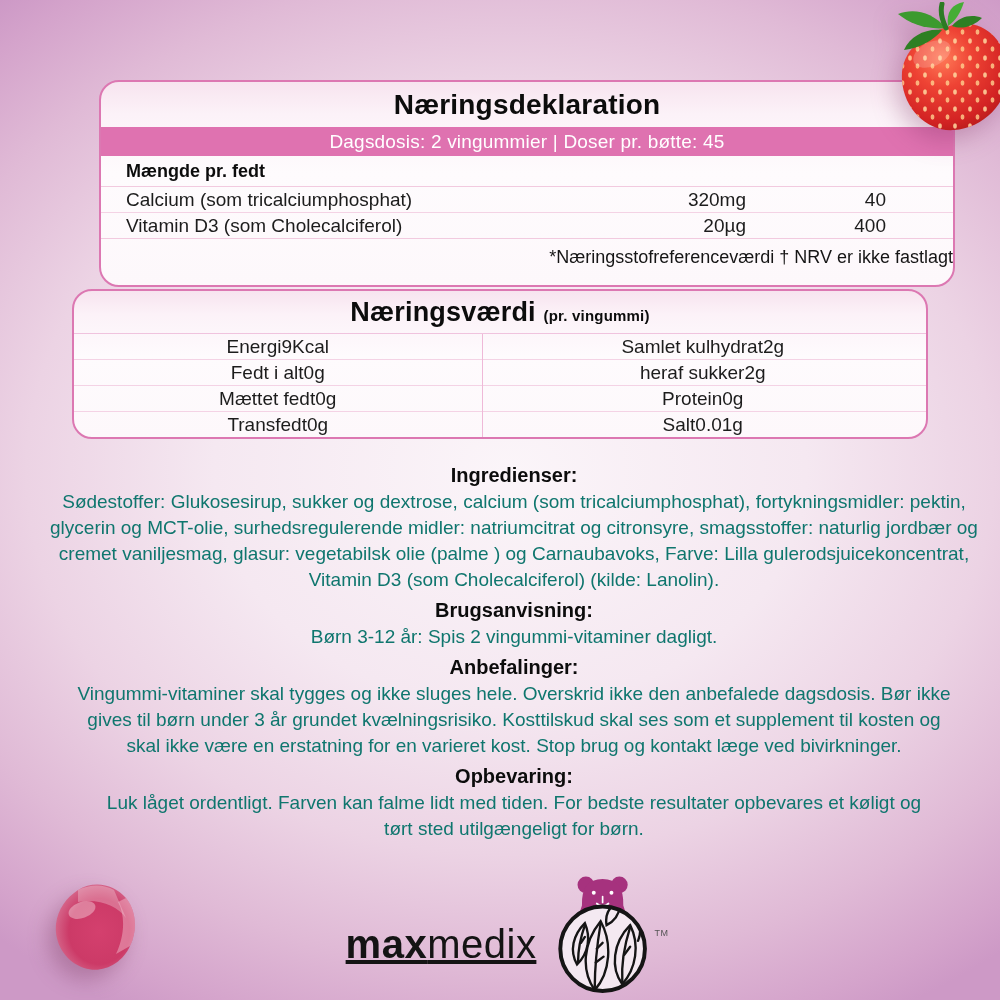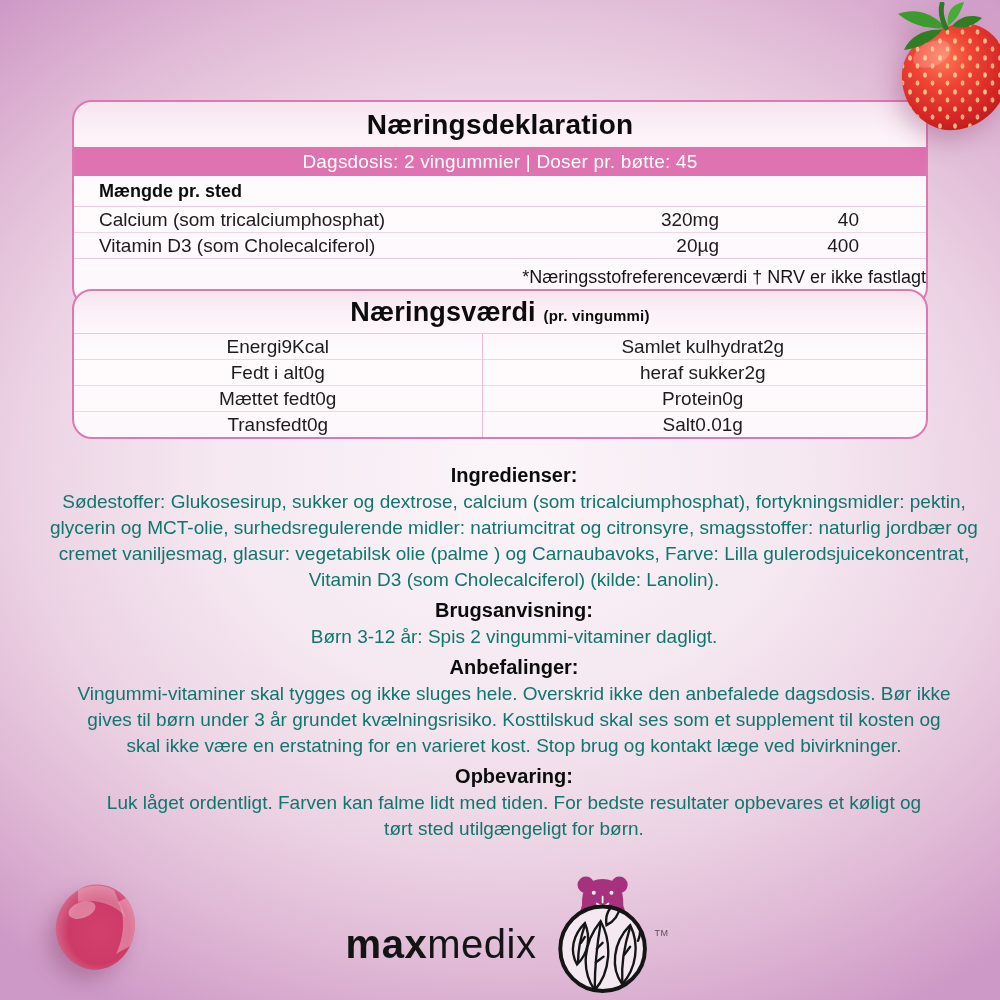--- a/index.html
+++ b/index.html
@@ -9,21 +9,21 @@
     background:
       radial-gradient(ellipse 78% 62% at 51% 47%,
         #fbf5f9 0%, #f5e8f1 38%, #ecd3e4 62%, #e0bad6 80%, #d4a3cb 94%, #cd99c6 100%);
     color:#1c1c1c;
   }
   .panel{
     position:absolute;left:72px;width:852px;background:
       linear-gradient(180deg,#f7e4ef 0%, #fcf2f8 16%, #fefbfd 45%, #fdf8fb 100%);
     border:2px solid #dc78b2;border-radius:20px;overflow:hidden;
   }
-  .p1{top:100px;}
+  .p1{top:80px;margin-left:27px;}
   .p2{top:289px;}
   .panel-title{
     text-align:center;font-weight:bold;font-size:28px;letter-spacing:.2px;
     color:#0c0c0c;padding:7px 0 6px;
   }
   .p2 .panel-title{padding:6px 0 5px;border-bottom:1px solid #f0c3de;font-size:27px;}
   .panel-subtitle{font-size:15px;font-weight:bold;}
   .band{
     background:#df72b0;color:#ffffff;text-align:center;
     font-size:19px;height:29px;line-height:29px;letter-spacing:.2px;
@@ -57,40 +57,40 @@
   .sec-h{font-size:20px;font-weight:bold;color:#0c0c0c;margin:6px 0 2px;}
   .sec-b{font-size:19px;line-height:26px;margin:0 auto;color:#0f766e;}
   .b-ingredients{width:948px;}
   .b-usage{width:900px;}
   .b-advice{width:884px;}
   .b-storage{width:846px;}
   .logo{
     position:absolute;left:50%;transform:translateX(-50%);top:872px;
     display:flex;align-items:center;
   }
-  .wordmark{font-size:40px;letter-spacing:.5px;color:#141414;margin-top:21px;}
+  .wordmark{font-size:40px;letter-spacing:.5px;color:#141414;margin-top:21px;text-decoration:underline;}
   .wm-bold{font-weight:bold;}
   .wm-light{font-weight:normal;}
   .logo-icon{position:relative;margin-left:14px;width:104px;height:124px;}
   .tm{
     position:absolute;right:-14px;top:56px;font-size:9px;color:#555;
     letter-spacing:.5px;
   }
   .strawberry{position:absolute;top:2px;right:-24px;width:148px;height:142px;
     filter:drop-shadow(-6px 10px 12px rgba(120,40,90,.30));}
   .gummy{position:absolute;left:38px;top:876px;width:116px;height:114px;
     filter:drop-shadow(-8px 10px 10px rgba(110,40,80,.32));}
 </style>
 </head>
 <body>
 
 <div class="panel p1">
   <div class="panel-title">Næringsdeklaration</div>
   <div class="band">Dagsdosis: 2 vingummier  | Doser pr. bøtte: 45</div>
-  <div class="colheader">Mængde pr. sted</div>
+  <div class="colheader">Mængde pr. fedt</div>
 
   <div class="nrow">
     <span class="lbl">Calcium (som tricalciumphosphat)</span>
     <span class="amt">320mg</span>
     <span class="nrv">40</span>
   </div>
   <div class="nrow">
     <span class="lbl">Vitamin D3 (som Cholecalciferol)</span>
     <span class="amt">20µg</span>
     <span class="nrv">400</span>

